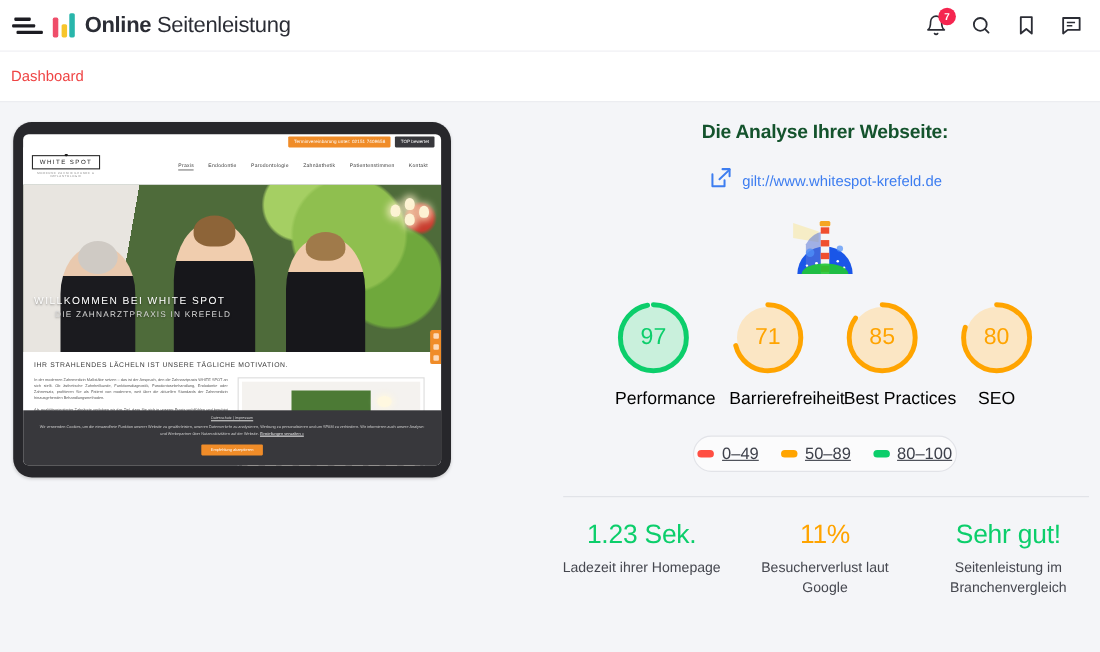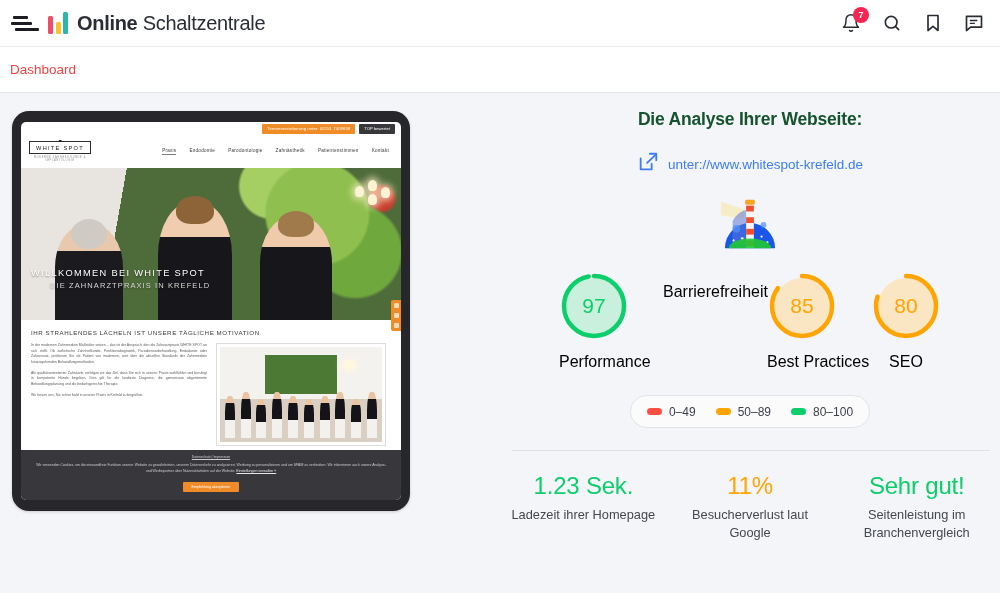--- a/index.html
+++ b/index.html
@@ -58,21 +58,21 @@
   }
   .crumb { font-size: 13.5px; color: #ef4444; }
 
   
   .main { display: flex; height: 500px; }
   .left-col { width: 500px; padding: 18px 0 0 12px; }
   .right-col { width: 500px; padding-top: 16px; }
 
   
   .tablet {
-    width: 398px; height: 400px; background: #27272b;
+    width: 398px; height: 323px; background: #27272b;
     border-radius: 17px; padding: 11px 9px; position: relative;
     box-shadow: 0 1px 3px rgba(0,0,0,.18);
   }
   .screen { width: 100%; height: 100%; background: #fff; border-radius: 5px; overflow: hidden; position: relative; }
 
   .site-topbar { height: 12px; display: flex; justify-content: flex-end; align-items: center; gap: 4px; padding: 1px 6px 0 0; }
   .pill-orange {
     background: #f08c28; color: #fff; font-size: 4.2px; border-radius: 1px;
     padding: 2.5px 5px; white-space: nowrap; letter-spacing: .1px;
   }
@@ -168,21 +168,21 @@
     font-size: 21px; font-weight: 400;
   }
   .gauge .lbl { margin-top: 12px; font-size: 16px; color: #000000; white-space: nowrap; }
 
   .legend {
     margin: 24px auto 0; width: 240px; height: 33px; border: 1px solid #e2e3e8; border-radius: 17px;
     background: #fbfbfc; display: flex; align-items: center; justify-content: center; gap: 20px;
   }
   .leg { display: flex; align-items: center; gap: 7px; }
   .leg i { display: block; width: 15px; height: 7px; border-radius: 4px; }
-  .leg span { font-size: 12px; color: #3e414b; }
+  .leg span { font-size: 15px; color: #3e414b; text-decoration: underline; }
 
   .divider { margin: 22px 10px 0 12px; height: 1px; background: #dfe1e6; }
 
   .stats { display: flex; margin-top: 21px; }
   .stat { flex: 1; text-align: center; padding: 0 6px; }
   .stat .big { font-size: 24px; font-weight: 400; letter-spacing: -.2px; }
   .stat .cap { margin-top: 6px; font-size: 12.8px; color: #45474f; line-height: 1.42; }
 </style>
 </head>
 <body>
@@ -195,21 +195,21 @@
         <i></i>
         <i></i>
     </div>
     <div class="brand">
       <div class="brand-logo">
         <i class="bar-pink"></i>
           <i class="bar-yellow"></i>
           <i class="bar-teal"></i>
       </div>
       <div class="brand-text">
-        <b>Online</b><span> Schaltzentrale</span>
+        <b>Online</b><span> Seitenleistung</span>
       </div>
     </div>
     <div class="topbar-spacer"></div>
     <div class="topbar-icons">
       <span class="ticon">
         <svg viewBox="0 0 24 24" fill="none" stroke="currentColor" stroke-width="1.8" stroke-linecap="round" stroke-linejoin="round">
           <path d="M18 8A6 6 0 0 0 6 8c0 7-3 9-3 9h18s-3-2-3-9"></path>
             <path d="M13.7 21a2 2 0 0 1-3.4 0"></path>
         </svg>
         <span class="badge">7</span>
@@ -336,21 +336,21 @@
       <div class="an-title">Die Analyse Ihrer Webseite:</div>
 
       <div class="an-url">
         <span>
           <svg width="22" height="22" viewBox="0 0 24 24" fill="none" stroke="#3d7df0" stroke-width="2" stroke-linecap="round" stroke-linejoin="round">
             <path d="M4 8v12h12v-6"></path>
               <path d="M11 13L21 3.5"></path>
               <path d="M14 3h7v7"></path>
           </svg>
         </span>
-        <a href="#">unter://www.whitespot-krefeld.de</a>
+        <a href="#">gilt://www.whitespot-krefeld.de</a>
       </div>
 
       <svg class="lh-logo" viewBox="0 0 64 58">
         <path d="M2 6 L26 14 L26 24 L2 20 Z" fill="#f6edc6"></path>
         <path d="M6 54 A26 26 0 0 1 58 54 Z" fill="#1a56e8"></path>
         <path d="M14 26 A22 26 0 0 1 30 14 L30 50 L14 50 Z" fill="#5b76d6" opacity=".55"></path>
         <circle cx="18" cy="34" r="4" fill="#4e8ef7" opacity=".8"></circle>
         <circle cx="46" cy="30" r="3" fill="#4e8ef7" opacity=".7"></circle>
         <circle cx="24" cy="44" r="1.4" fill="#ffffff"></circle>
         <circle cx="44" cy="42" r="1.2" fill="#ffffff"></circle>
@@ -372,20 +372,27 @@
             <svg width="70" height="70" viewBox="0 0 70 70">
               <circle cx="35" cy="35" r="28" fill="#c9f0dc"></circle>
               <circle id="arc0" cx="35" cy="35" r="30" fill="none" stroke="#0cce6b" stroke-width="4.5" stroke-linecap="round" stroke-dasharray="182.84069243892594 5.654866776461631"></circle>
             </svg>
             <div class="val" style="color:#0cce6b">97</div>
           </div>
           <div class="lbl">Performance</div>
         </div>
 
         <div class="gauge">
+          <div class="ring">
+            <svg width="70" height="70" viewBox="0 0 70 70">
+              <circle cx="35" cy="35" r="28" fill="#fbe6c4"></circle>
+              <circle id="arc1" cx="35" cy="35" r="30" fill="none" stroke="#ffa400" stroke-width="4.5" stroke-linecap="round" stroke-dasharray="133.83184704292518 54.6637121724624"></circle>
+            </svg>
+            <div class="val" style="color:#ffa400">71</div>
+          </div>
           <div class="lbl">Barrierefreiheit</div>
         </div>
 
         <div class="gauge">
           <div class="ring">
             <svg width="70" height="70" viewBox="0 0 70 70">
               <circle cx="35" cy="35" r="28" fill="#fbe6c4"></circle>
               <circle id="arc2" cx="35" cy="35" r="30" fill="none" stroke="#ffa400" stroke-width="4.5" stroke-linecap="round" stroke-dasharray="160.22122533307945 28.274333882308127"></circle>
             </svg>
             <div class="val" style="color:#ffa400">85</div>

